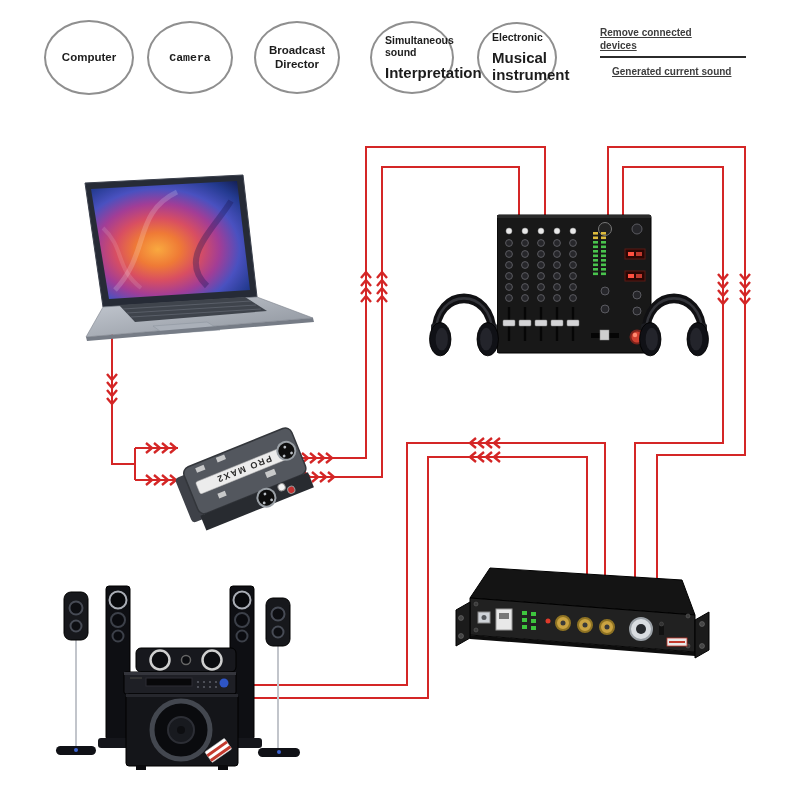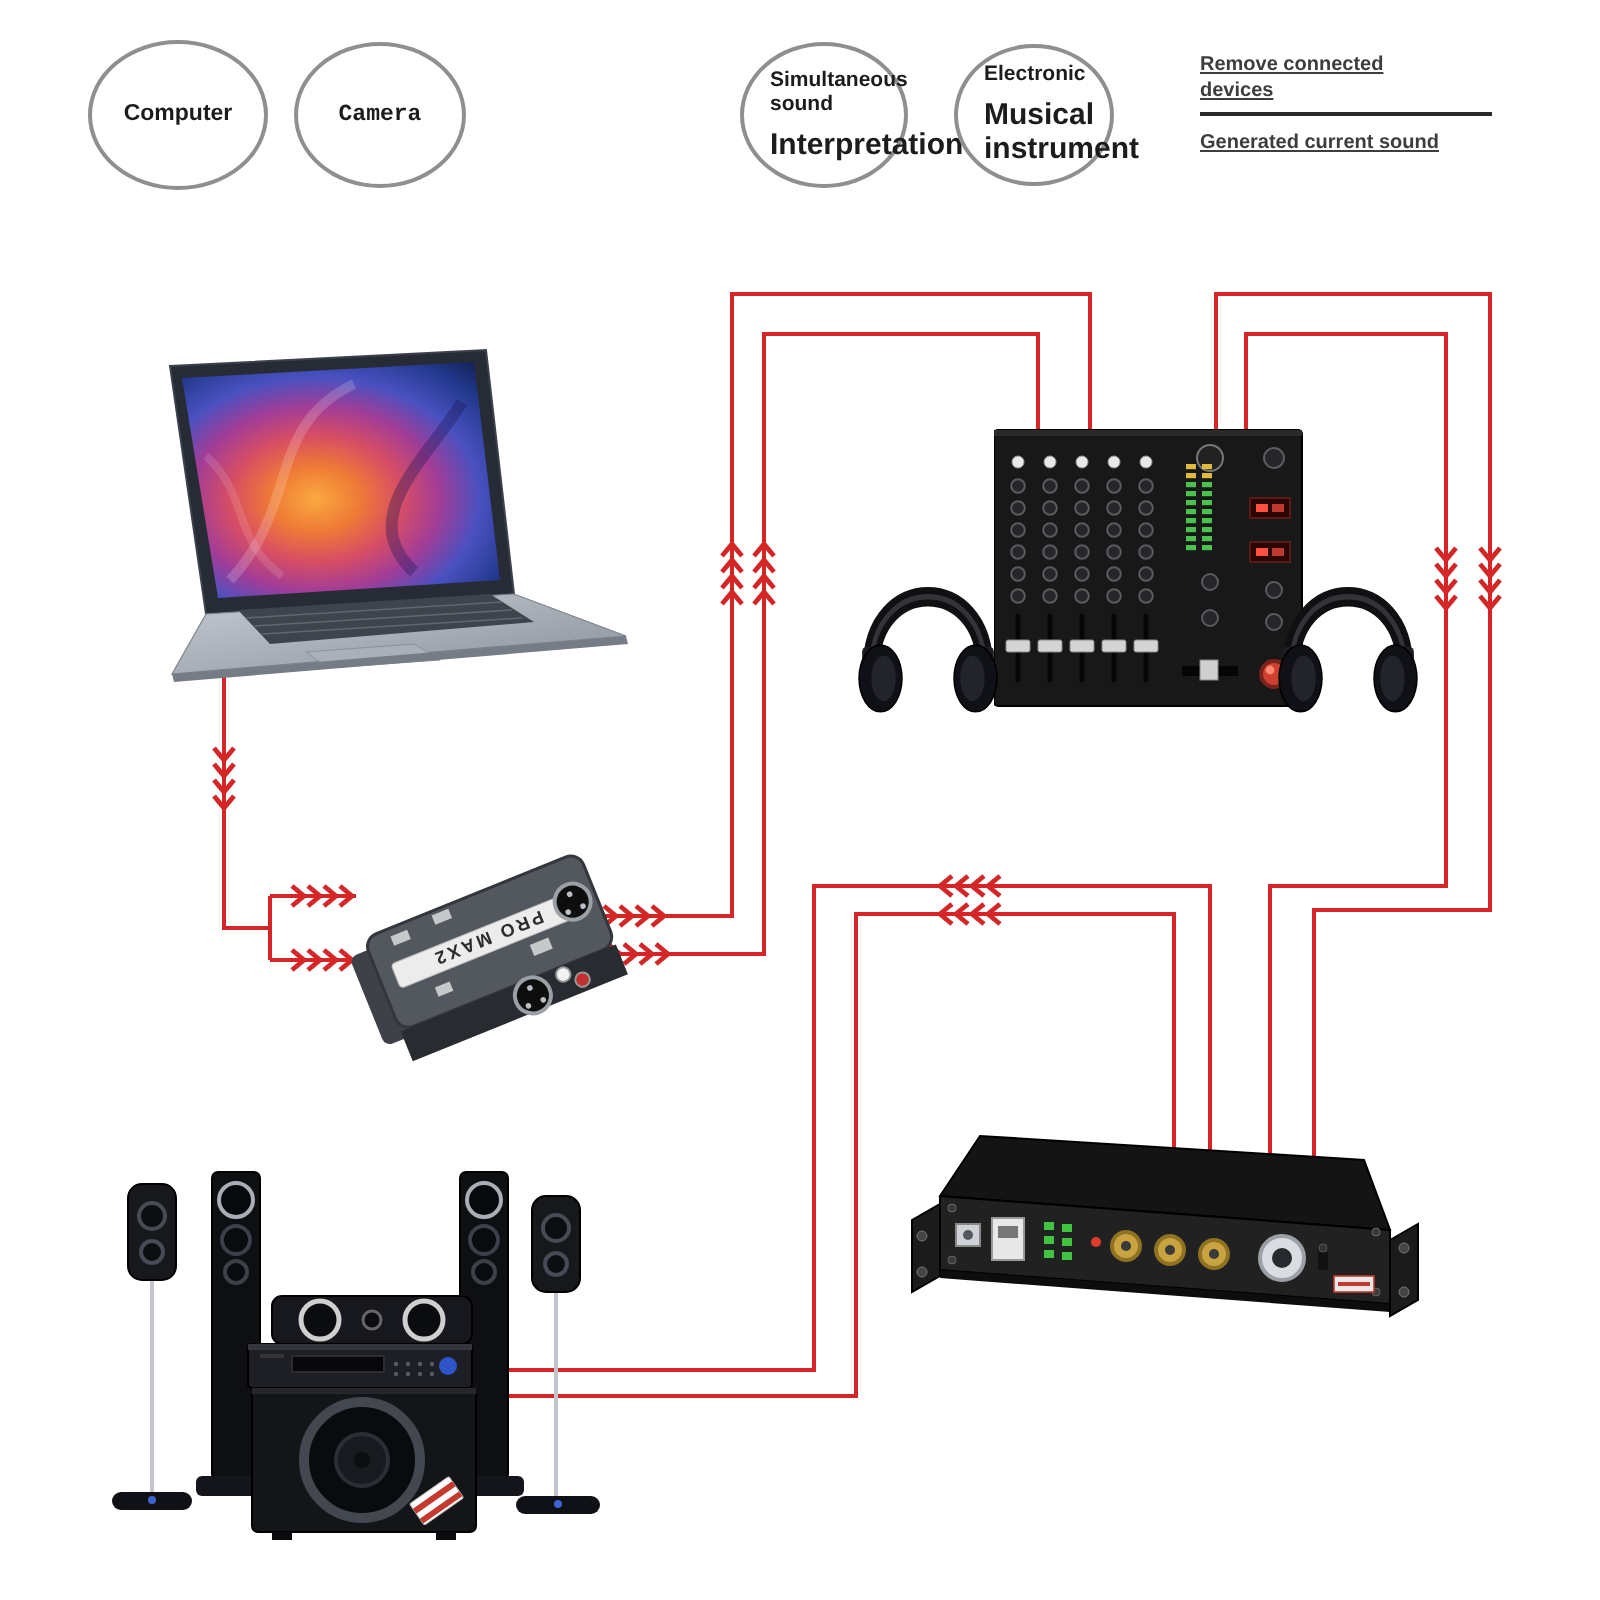--- a/index.html
+++ b/index.html
@@ -11,36 +11,40 @@
   .bubble{position:absolute;border:2px solid var(--oval-border);border-radius:50%;
           display:flex;flex-direction:column;align-items:center;justify-content:center;
           text-align:center;font-weight:bold;font-size:11.5px;color:var(--text);
           line-height:1.18;box-sizing:border-box;padding:2px 7px;background:#fff;}
   .bubble .secondary{margin-top:5px;font-size:15px;}
   .bubble .secondary:empty{display:none;margin:0;}
   .bubble.align-left{align-items:flex-start;text-align:left;padding-left:13px;}
   .legend{position:absolute;color:#3d3d3d;font-size:10px;font-weight:600;line-height:1.25;text-decoration:underline;}
   .legend-line1{width:114px;}
   .legend-divider{width:146px;border-top:2px solid var(--divider);margin-top:4px;}
-  .legend-line2{margin-top:8px;white-space:nowrap;}
+  .legend-line2{margin-top:8px;white-space:nowrap;margin-left:12px;}
   svg.layer{position:absolute;left:0;top:0;}
   svg.dev{position:absolute;}
   .wires path,.wires use{stroke:var(--wire);fill:none;}
 </style>
 </head>
 <body>
 
 <div class="canvas">
 
   <div class="bubble" style="left:44px;top:20px;width:90px;height:75px;">
     <span class="primary">Computer</span>
 
   </div>
   <div class="bubble" style="left:147px;top:21px;width:86px;height:73px;font-family:Liberation Mono, monospace;">
     <span class="primary">Camera</span>
+
+  </div>
+  <div class="bubble" style="left:254px;top:21px;width:86px;height:73px;">
+    <span class="primary">Broadcast Director</span>
 
   </div>
   <div class="bubble align-left" style="left:370px;top:21px;width:84px;height:73px;font-size:10.5px;">
     <span class="primary">Simultaneous sound</span>
     <span class="secondary">Interpretation</span>
   </div>
   <div class="bubble align-left" style="left:477px;top:22px;width:80px;height:71px;font-size:10.5px;">
     <span class="primary">Electronic</span>
     <span class="secondary">Musical instrument</span>
   </div>

